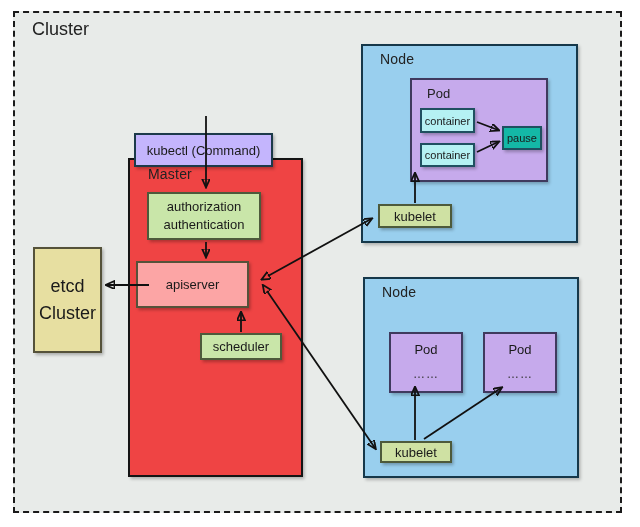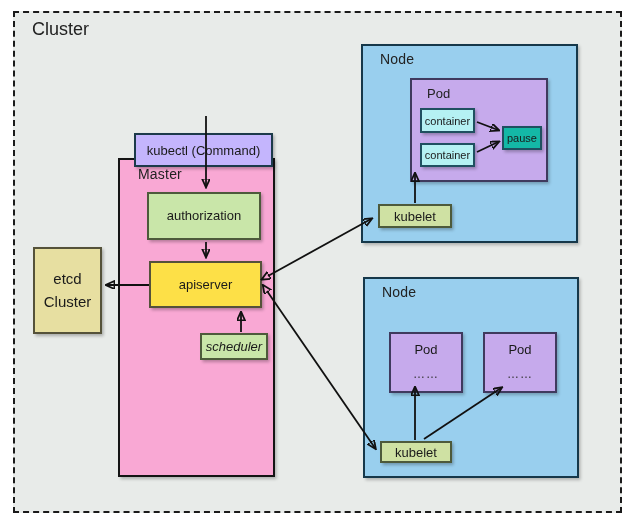--- a/index.html
+++ b/index.html
@@ -10,30 +10,30 @@
   .abs{position:absolute;box-sizing:border-box;}
   .box{display:flex;align-items:center;justify-content:center;text-align:center;
     box-shadow:1.5px 2px 3px rgba(0,0,0,.28);}
   .titlebox{box-shadow:1.5px 2px 3px rgba(0,0,0,.25);}
   .title-lg{position:absolute;font-size:14px;letter-spacing:.2px;color:#222;}
   .title-md{position:absolute;font-size:13px;color:#222;}
   .cluster-label{position:absolute;left:17px;top:6px;font-size:18px;color:#222;}
 
   .kubectl{left:134px;top:95px;width:139px;height:34px;background:#c4b5fd;
     border:2px solid #1c3a4a;font-size:13px;margin-top:38px;}
-  .master{left:118px;top:158px;width:157px;height:319px;background:#f9a8d4;
+  .master{left:128px;top:158px;width:175px;height:319px;background:#ef4444;
     border:2px solid #141414;}
   .auth{left:147px;top:192px;width:114px;height:48px;background:#c9e6a9;
     border:2px solid #4d5a3b;font-size:13px;line-height:1.35;flex-direction:column;}
-  .apiserver{left:149px;top:261px;width:113px;height:47px;background:#fde047;
+  .apiserver{left:136px;top:261px;width:113px;height:47px;background:#fca5a5;
     border:2px solid #55523a;font-size:13px;}
-  .scheduler{left:200px;top:333px;width:68px;height:27px;background:#c9e6a9;
-    border:2px solid #4d5a3b;font-size:13px;font-style:italic;}
-  .etcd{left:33px;top:247px;width:69px;height:87px;background:#e7dfa1;
-    border:2px solid #55523a;font-size:15px;line-height:1.5;flex-direction:column;text-align:center;}
+  .scheduler{left:200px;top:333px;width:82px;height:27px;background:#c9e6a9;
+    border:2px solid #4d5a3b;font-size:13px;}
+  .etcd{left:33px;top:247px;width:69px;height:106px;background:#e7dfa1;
+    border:2px solid #55523a;font-size:18px;line-height:1.5;flex-direction:column;text-align:center;}
   .node1{left:361px;top:44px;width:217px;height:199px;background:#99cfee;
     border:2px solid #16384a;}
   .node2{left:363px;top:277px;width:216px;height:201px;background:#99cfee;
     border:2px solid #16384a;}
   .pod-big{left:410px;top:78px;width:138px;height:104px;background:#c6aaec;
     border:2px solid #3f3a5e;}
   .container1{left:420px;top:108px;width:55px;height:25px;background:#b5f1f3;
     border:2px solid #1f5060;font-size:11px;}
   .container2{left:420px;top:143px;width:55px;height:24px;background:#b5f1f3;
     border:2px solid #1f5060;font-size:11px;}
@@ -64,20 +64,21 @@
   <div class="abs master titlebox">
     <span class="title-lg" style="left:18px;top:6px;">Master</span>
   </div>
 
   <div class="abs box kubectl">
     <span>kubectl (Command)</span>
   </div>
 
   <div class="abs box auth">
     <span>authorization</span>
+    <span>authentication</span>
   </div>
 
   <div class="abs box apiserver">
     <span>apiserver</span>
   </div>
 
   <div class="abs box scheduler">
     <span>scheduler</span>
   </div>
 

